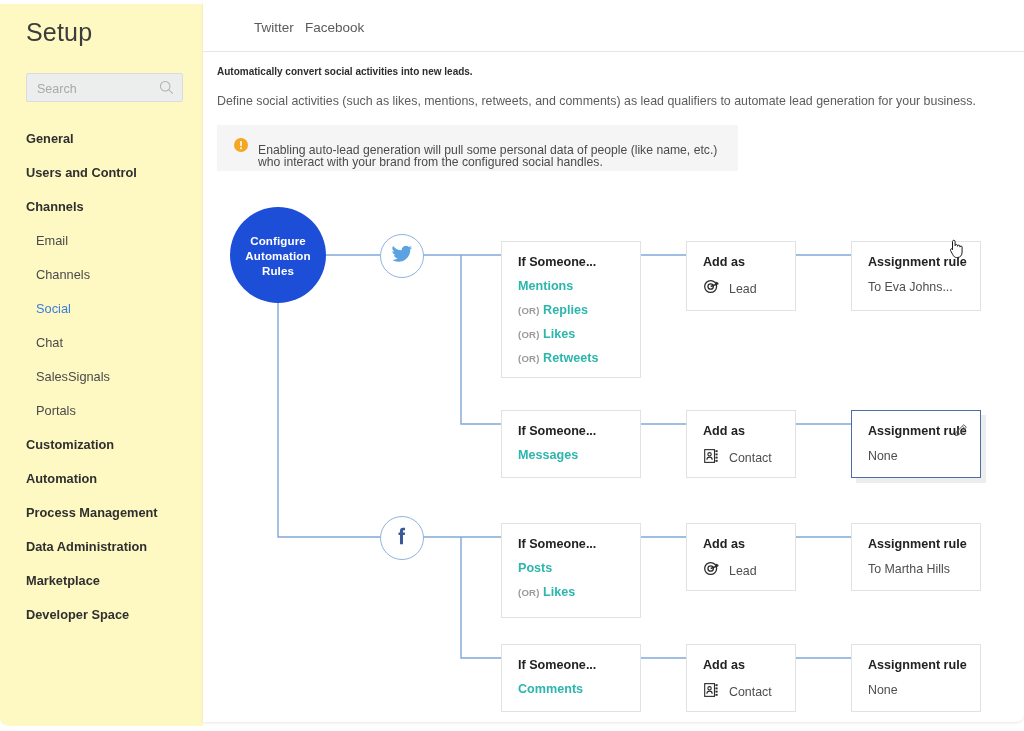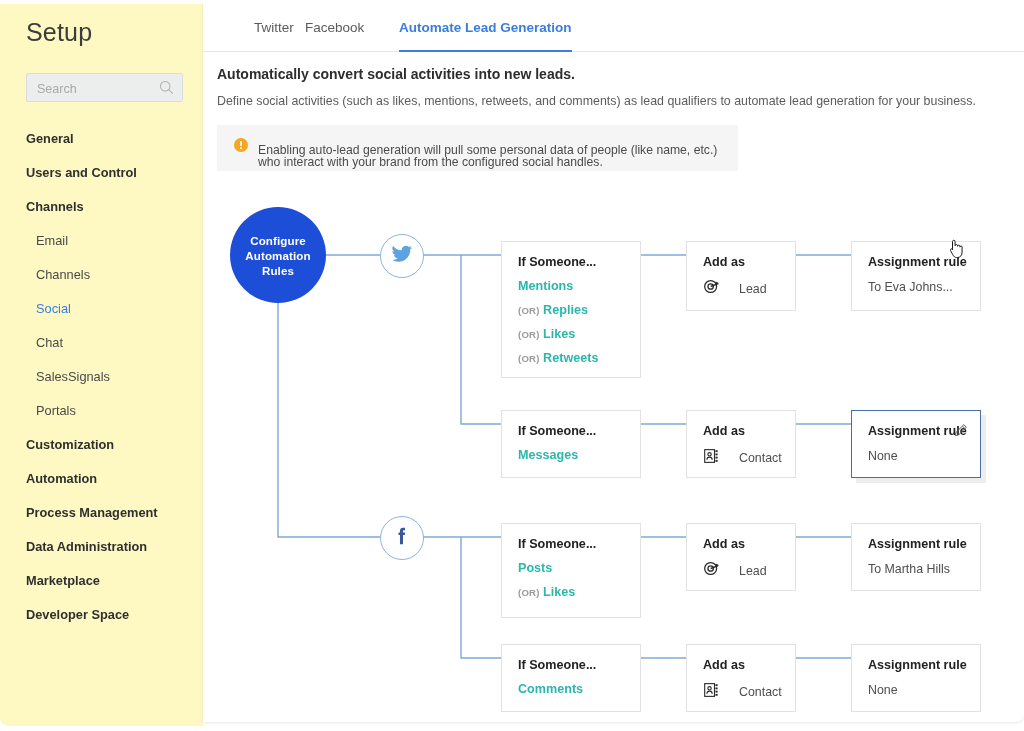--- a/index.html
+++ b/index.html
@@ -67,21 +67,21 @@
   .tab.active{color:#3b7ddd;font-weight:bold;}
   .tab.active:after{
     content:"";position:absolute;left:0;right:0;bottom:0;height:2px;background:#3b7ddd;
   }
   #tab-twitter{left:27px;margin-left:24px;}
   #tab-facebook{left:102px;}
   #tab-automate{left:196px;}
 
   #headline{
     position:absolute;left:14px;top:66px;
-    font-size:14px;color:#2d2d2d;font-weight:bold;white-space:nowrap;
+    font-size:10px;color:#2d2d2d;font-weight:bold;white-space:nowrap;
   }
   #subhead{
     position:absolute;left:14px;top:94px;
     font-size:12.4px;color:#5c5c5c;white-space:nowrap;
   }
   #notice{
     position:absolute;left:14px;top:125px;width:521px;height:46px;
     background:#f5f5f5;box-sizing:border-box;
   }
   #notice-icon{position:absolute;left:17px;top:13px;width:14px;height:14px;}
@@ -123,21 +123,21 @@
     font-size:12.6px;color:#222222;font-weight:bold;white-space:nowrap;
   }
   .cond{
     position:absolute;left:16px;font-size:12.6px;color:#2cb6ac;
     font-weight:bold;white-space:nowrap;
   }
   .cond .or{
     color:#9a9a9a;font-size:9.6px;font-weight:bold;letter-spacing:.2px;
   }
   .addas-row{
-    position:absolute;left:16px;top:36px;display:flex;align-items:center;gap:19px;
+    position:absolute;left:16px;top:36px;display:flex;align-items:center;gap:9px;
   }
   .addas-label{font-size:12.4px;color:#4e4e4e;}
   .assign-value{
     position:absolute;left:16px;top:38px;font-size:12.4px;color:#4e4e4e;white-space:nowrap;
   }
 
   
   .card.selected{
     border:1px solid #4a6fa5;
     box-shadow:5px 5px 0 0 rgba(0,0,0,.07);
@@ -181,21 +181,20 @@
         <div class="nav-item">Marketplace</div>
         <div class="nav-item">Developer Space</div>
       </div>
   </div>
 
   <div id="content">
 
     <div id="tabbar">
       <div class="tab" id="tab-twitter">Twitter</div>
       <div class="tab" id="tab-facebook">Facebook</div>
-      <div class="tab active" id="tab-automate">Automate Lead Generation</div>
     </div>
 
     <div id="headline">Automatically convert social activities into new leads.</div>
     <div id="subhead">Define social activities (such as likes, mentions, retweets, and comments) as lead qualifiers to automate lead generation for your business.</div>
 
     <div id="notice">
       <span id="notice-icon">
         <svg width="14" height="14" viewBox="0 0 14 14">
           <circle cx="7" cy="7" r="7" fill="#f5a623"></circle>
           <rect x="6.2" y="3" width="1.6" height="5.2" rx=".7" fill="#ffffff"></rect>

